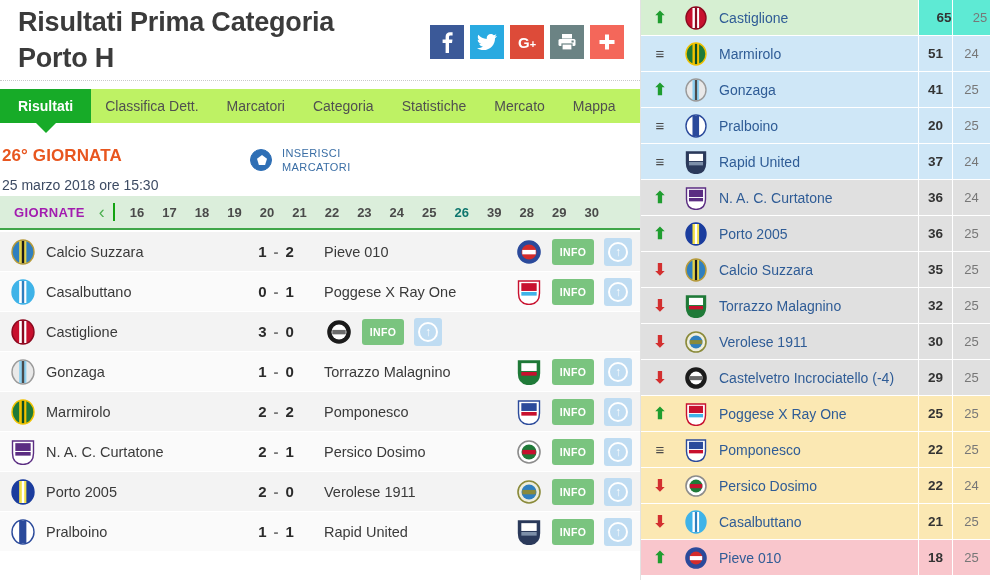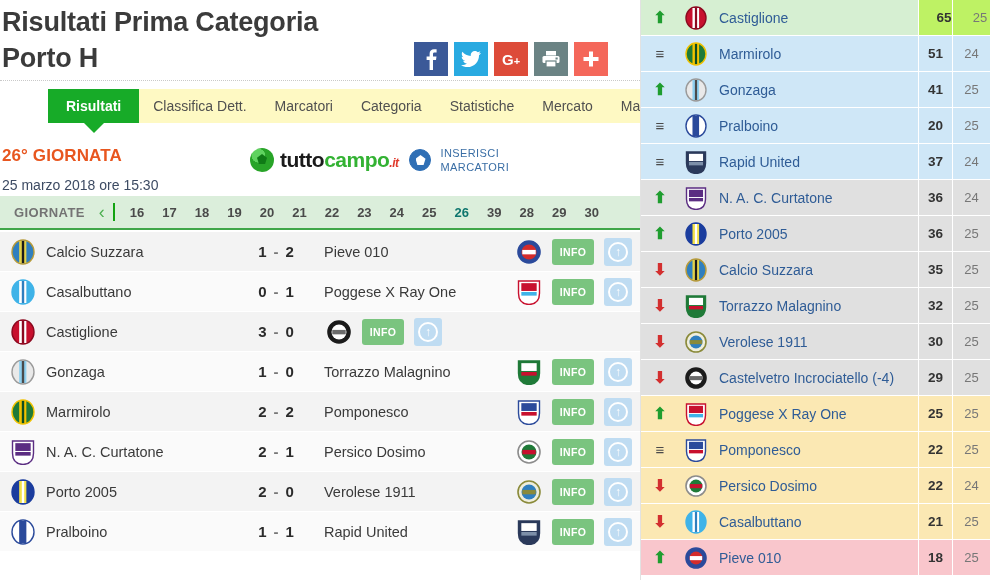--- a/index.html
+++ b/index.html
@@ -7,21 +7,21 @@
     width: 998px; height: 580px;
     font-family: "Liberation Sans", sans-serif;
     background: #ffffff;
     overflow: hidden;
   }
   .page { position: relative; width: 998px; height: 580px; display: flex; }
 
   
   .left-col { width: 640px; height: 580px; position: relative; background:#fff; }
 
-  .header-row { display:flex; align-items:flex-end; padding: 4px 0 0 0; }
+  .header-row { display:flex; align-items:center; padding: 4px 0 0 16px; }
   .title-block { flex: 0 0 auto; padding-left: 2px; }
   .title-line {
     font-size: 27px; font-weight: bold; color:#3b3b3b; line-height: 36px;
     letter-spacing: -0.2px;
   }
   .social { display:flex; gap:6px; margin-left: 96px; margin-top: 4px; }
   .soc {
     width:34px; height:34px; display:flex; align-items:center; justify-content:center;
     color:#fff; font-weight:bold; cursor:pointer;
   }
@@ -33,21 +33,21 @@
   .soc-pl { background:#f4675a; }
 
   .dotted-sep {
     position:absolute; left:0; top:80px; width:640px; height:0;
     border-top: 1px dotted #c9c9c9;
   }
 
   
   .tabbar {
     position:absolute; left:0; top:89px; width:640px; height:34px;
-    background:#fef9c3; display:flex; align-items:stretch;margin-left:48px;
+    background:#bef264; display:flex; align-items:stretch;
   }
   .tab {
     display:flex; align-items:center; justify-content:center;
     padding: 0 14px; font-size:14px; color:#505050; cursor:pointer;
     white-space: nowrap;
   }
   .tab.active {
     background:#17ab28; color:#fff; font-weight:bold; position:relative;
     padding: 0 18px;
   }
@@ -88,21 +88,21 @@
     background:#fff; clip-path: polygon(50% 0,100% 38%,81% 100%,19% 100%,0 38%);
   }
   .ins-txt { font-size:11px; color:#3a6ea5; line-height:14px; letter-spacing:0.4px; }
 
   
   .giornate {
     position:absolute; left:0; top:196px; width:640px; height:34px;
     background:#dbeedb; display:flex; align-items:center; padding-left:14px;
     border-bottom: 2px solid #3fa648;
   }
-  .g-label { font-size:13px; font-weight:bold; color:#737373; letter-spacing:0.4px; }
+  .g-label { font-size:13px; font-weight:bold; color:#a21caf; letter-spacing:0.4px; }
   .g-prev { margin-left:14px; color:#4caf50; font-size:18px; cursor:pointer; line-height:1;}
   .g-bar { width:2px; height:18px; background:#13a312; margin-left:8px; }
   .g-nums { display:flex; margin-left:6px; }
   .g-num-i {
     font-size:13px; font-weight:bold; color:#4a4a4a; padding: 0 9px; cursor:pointer;
   }
   .g-num-i.cur { color:#0f766e; }
 
   
   .matches { position:absolute; left:0; top:232px; width:640px; }
@@ -163,21 +163,21 @@
   .srow .gp-cell {
     width:38px; text-align:center; font-size:13px; color:#777;
     border-left:1px solid #ffffff; height:100%; display:flex;
     align-items:center; justify-content:center;
   }
   .zone-green { background:#d6efd2; }
   .zone-blue  { background:#cfe7f7; }
   .zone-grey  { background:#e0e0e0; }
   .zone-yellow{ background:#fbe8b3; }
   .zone-red   { background:#f9c6cc; }
-  .zone-green .pts-cell, .zone-green .gp-cell { background:#bef264;padding-left:17px; }
+  .zone-green .pts-cell, .zone-green .gp-cell { background:#5eead4;padding-left:17px; }
   .arr-up { color:#1f9d2f; }
   .arr-down { color:#d32f2f; }
   .arr-eq { color:#4a4a4a; }
   .arrow-glyph { display:block; line-height:1; }
 </style>
 </head>
 <body>
 
 <div class="page">
 
@@ -245,24 +245,20 @@
           <span>Mappa</span>
         </div>
     </div>
 
     <div class="gdate">
       <div class="g-num">26° GIORNATA</div>
       <div class="g-date">25 marzo 2018 ore 15:30</div>
     </div>
 
     <div class="brandrow">
-      <div class="tc-logo">
-        <div class="tc-ball"></div>
-        <div class="tc-word"><span class="a">tutto</span><span class="b">campo</span><span class="c">.it</span></div>
-      </div>
       <div class="ins-ball"></div>
       <div class="ins-txt">
         <div>INSERISCI</div>
         <div>MARCATORI</div>
       </div>
     </div>
 
     <div class="giornate">
       <div class="g-label">GIORNATE</div>
       <div class="g-prev">‹</div>

